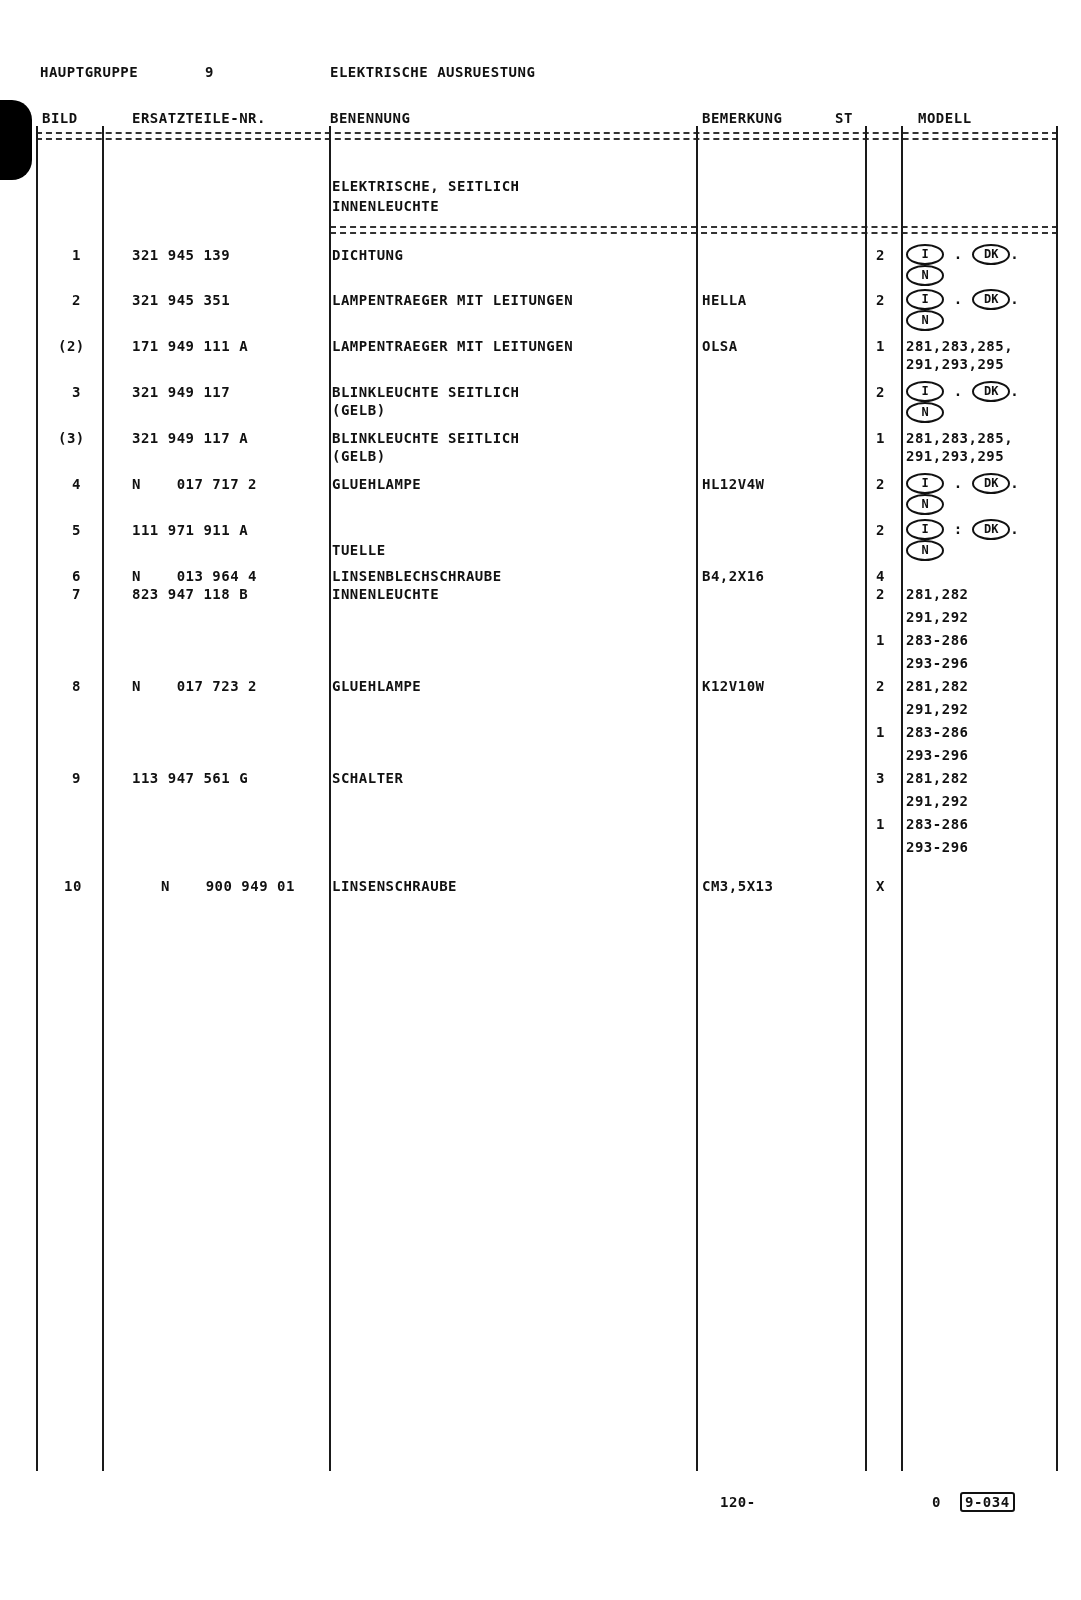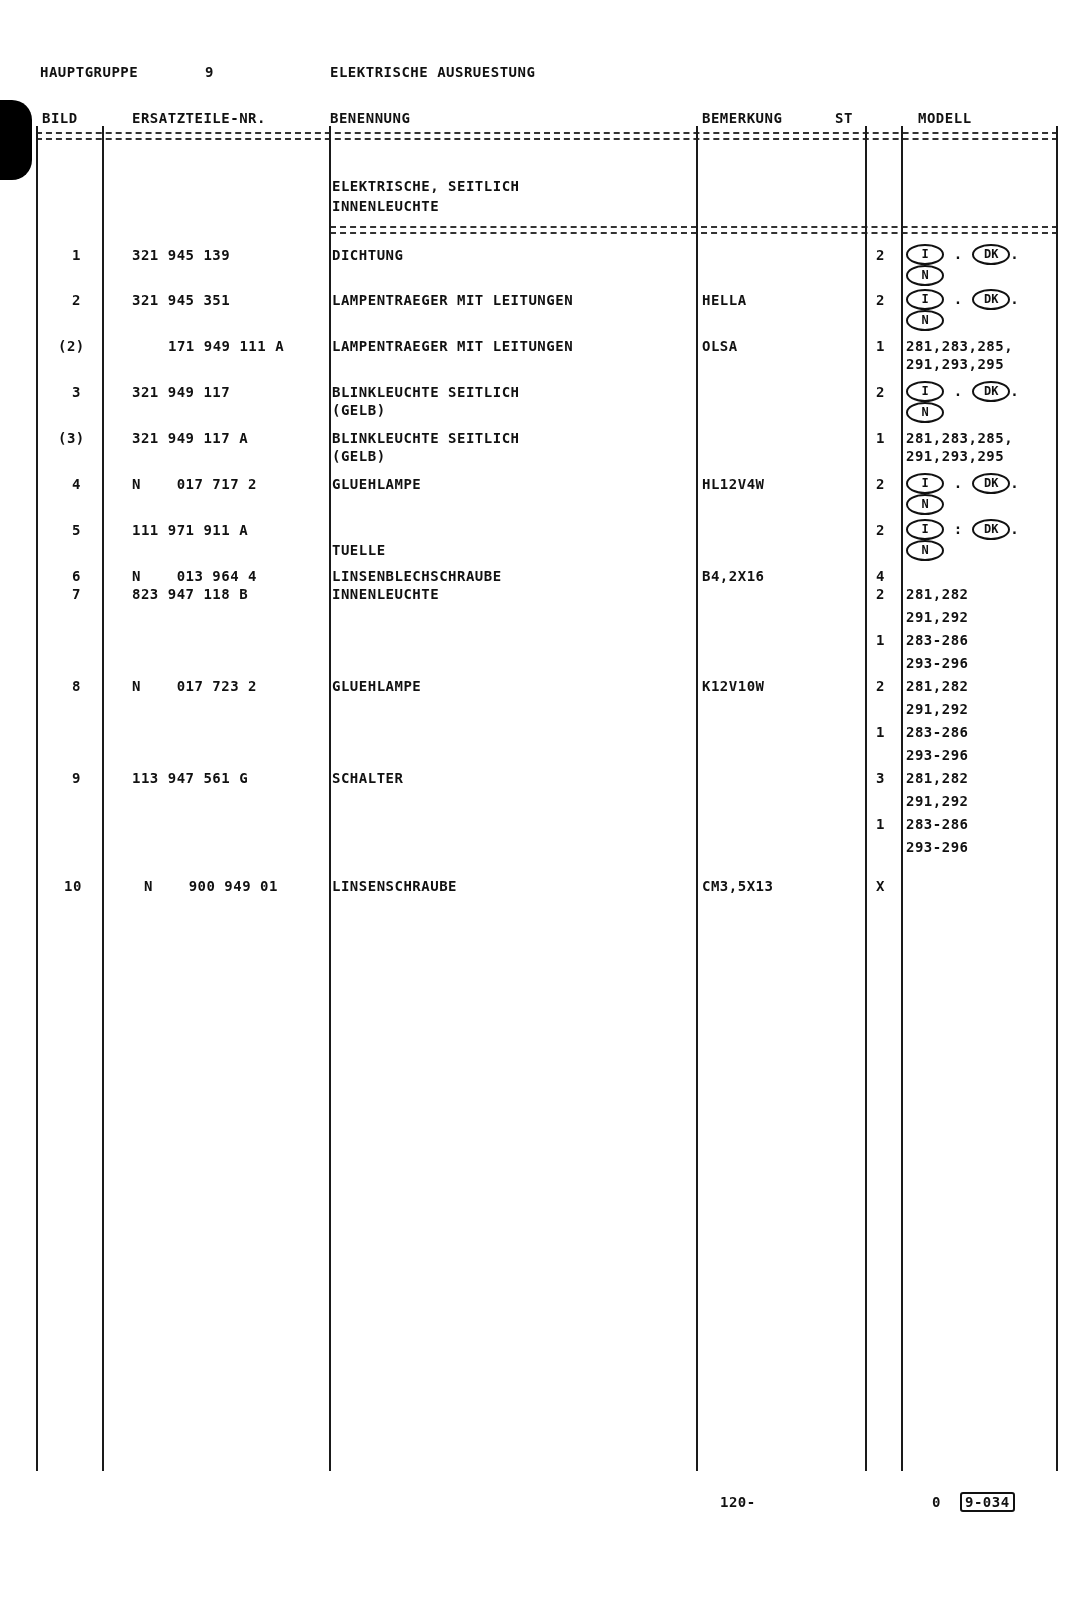--- a/index.html
+++ b/index.html
@@ -62,21 +62,21 @@
 <div class="abs t" style="left:702px;top:292px;">HELLA</div>
 <div class="abs t" style="left:876px;top:292px;">2</div>
 <div class="abs" style="left:906px;top:289px;">
   <span class="oval">I</span>
   <span class="t">.</span>
   <span class="oval dk">DK</span><span class="t">.</span><br>
   <span class="oval">N</span>
 </div>
 
 <div class="abs t" style="left:58px;top:338px;">(2)</div>
-<div class="abs t" style="left:132px;top:338px;margin-left:36px;">171 949 111 A</div>
+<div class="abs t" style="left:132px;top:338px;">171 949 111 A</div>
 <div class="abs t" style="left:332px;top:338px;">LAMPENTRAEGER MIT LEITUNGEN</div>
 <div class="abs t" style="left:702px;top:338px;text-align:center;">OLSA</div>
 <div class="abs t" style="left:876px;top:338px;">1</div>
 <div class="abs t" style="left:906px;top:338px;">281,283,285,</div>
 <div class="abs t" style="left:906px;top:356px;">291,293,295</div>
 
 <div class="abs t" style="left:72px;top:384px;">3</div>
 <div class="abs t" style="left:132px;top:384px;">321 949 117</div>
 <div class="abs t" style="left:332px;top:384px;">BLINKLEUCHTE SEITLICH</div>
 <div class="abs t" style="left:332px;top:402px;">(GELB)</div>
@@ -150,20 +150,20 @@
 <div class="abs t" style="left:132px;top:770px;">113 947 561 G</div>
 <div class="abs t" style="left:332px;top:770px;">SCHALTER</div>
 <div class="abs t" style="left:876px;top:770px;">3</div>
 <div class="abs t" style="left:906px;top:770px;">281,282</div>
 <div class="abs t" style="left:906px;top:793px;">291,292</div>
 <div class="abs t" style="left:876px;top:816px;">1</div>
 <div class="abs t" style="left:906px;top:816px;">283-286</div>
 <div class="abs t" style="left:906px;top:839px;">293-296</div>
 
 <div class="abs t" style="left:64px;top:878px;">10</div>
-<div class="abs t" style="left:132px;top:878px;white-space:pre;padding-left:12px;">N    900 949 01</div>
+<div class="abs t" style="left:149px;top:878px;white-space:pre;padding-left:12px;">N    900 949 01</div>
 <div class="abs t" style="left:332px;top:878px;">LINSENSCHRAUBE</div>
 <div class="abs t" style="left:702px;top:878px;">CM3,5X13</div>
 <div class="abs t" style="left:876px;top:878px;">X</div>
 
 <div class="abs t" style="left:720px;top:1494px;">120-</div>
 <div class="abs t" style="left:932px;top:1494px;">0</div>
 <div class="abs t pg" style="left:960px;top:1492px;">9-034</div>
 
 </body></html>

